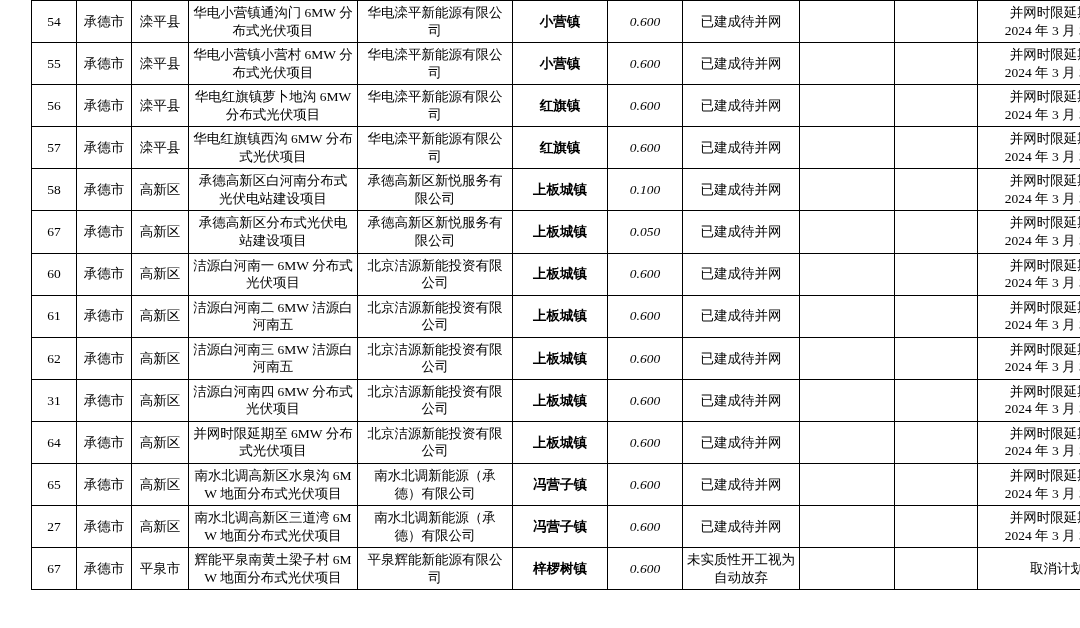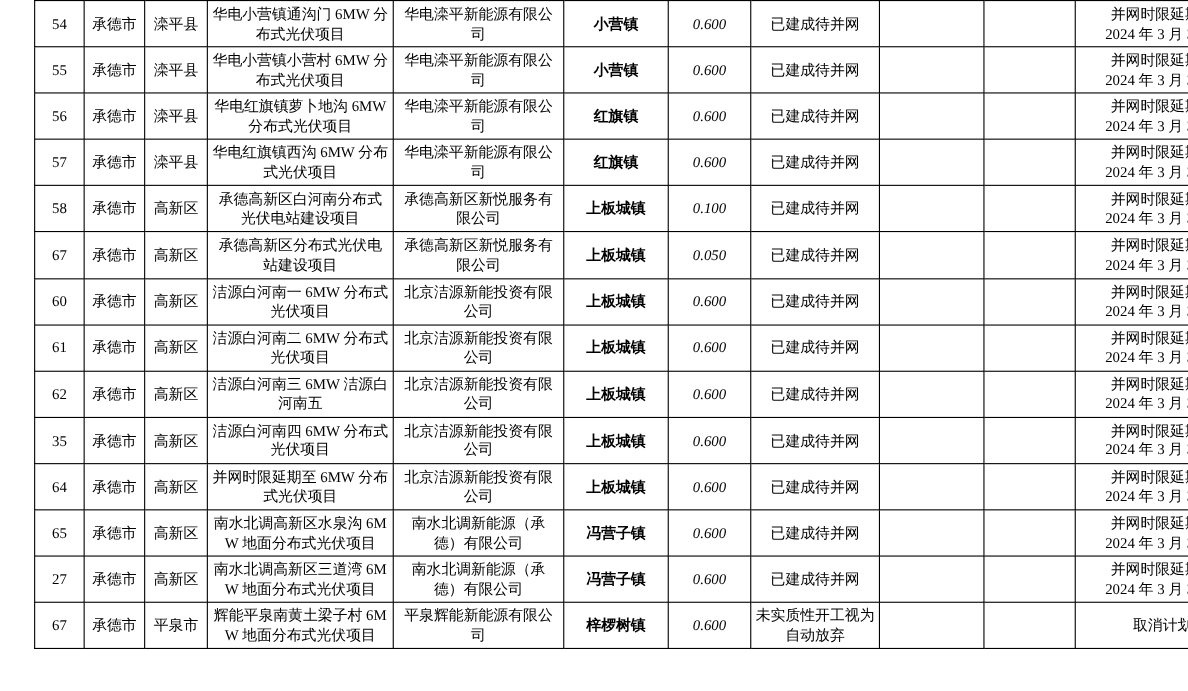--- a/index.html
+++ b/index.html
@@ -171,21 +171,21 @@
         <td class="c-note">
           <span class="two-line nowrap">并网时限延期至</span>
           <span class="two-line nowrap">2024 年 3 月 31 日</span>
         </td>
       </tr>
 
       <tr>
         <td class="c-idx">61</td>
         <td class="c-city">承德市</td>
         <td class="c-cnty">高新区</td>
-        <td class="c-proj">洁源白河南二 6MW 分布式光伏项目</td>
+        <td class="c-proj">洁源白河南二 6MW 洁源白河南五</td>
         <td class="c-corp">北京洁源新能投资有限公司</td>
         <td class="c-town">上板城镇</td>
         <td class="c-cap">0.600</td>
         <td class="c-stat">已建成待并网</td>
         <td class="c-blank1"></td>
         <td class="c-blank2"></td>
         <td class="c-note">
           <span class="two-line nowrap">并网时限延期至</span>
           <span class="two-line nowrap">2024 年 3 月 31 日</span>
         </td>
@@ -202,21 +202,21 @@
         <td class="c-stat">已建成待并网</td>
         <td class="c-blank1"></td>
         <td class="c-blank2"></td>
         <td class="c-note">
           <span class="two-line nowrap">并网时限延期至</span>
           <span class="two-line nowrap">2024 年 3 月 31 日</span>
         </td>
       </tr>
 
       <tr>
-        <td class="c-idx">35</td>
+        <td class="c-idx">31</td>
         <td class="c-city">承德市</td>
         <td class="c-cnty">高新区</td>
         <td class="c-proj">洁源白河南四 6MW 分布式光伏项目</td>
         <td class="c-corp">北京洁源新能投资有限公司</td>
         <td class="c-town">上板城镇</td>
         <td class="c-cap">0.600</td>
         <td class="c-stat">已建成待并网</td>
         <td class="c-blank1"></td>
         <td class="c-blank2"></td>
         <td class="c-note">

